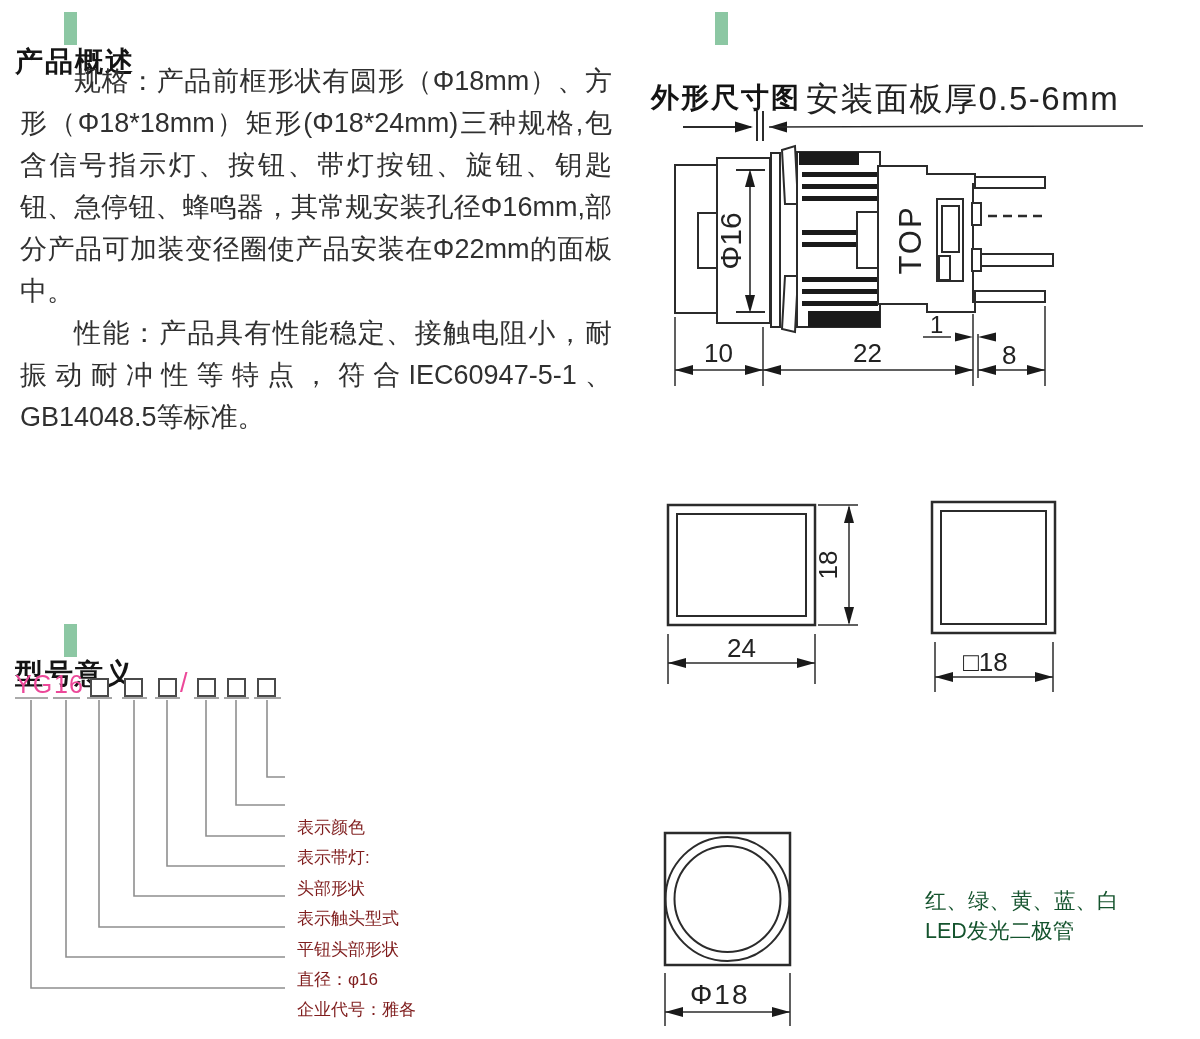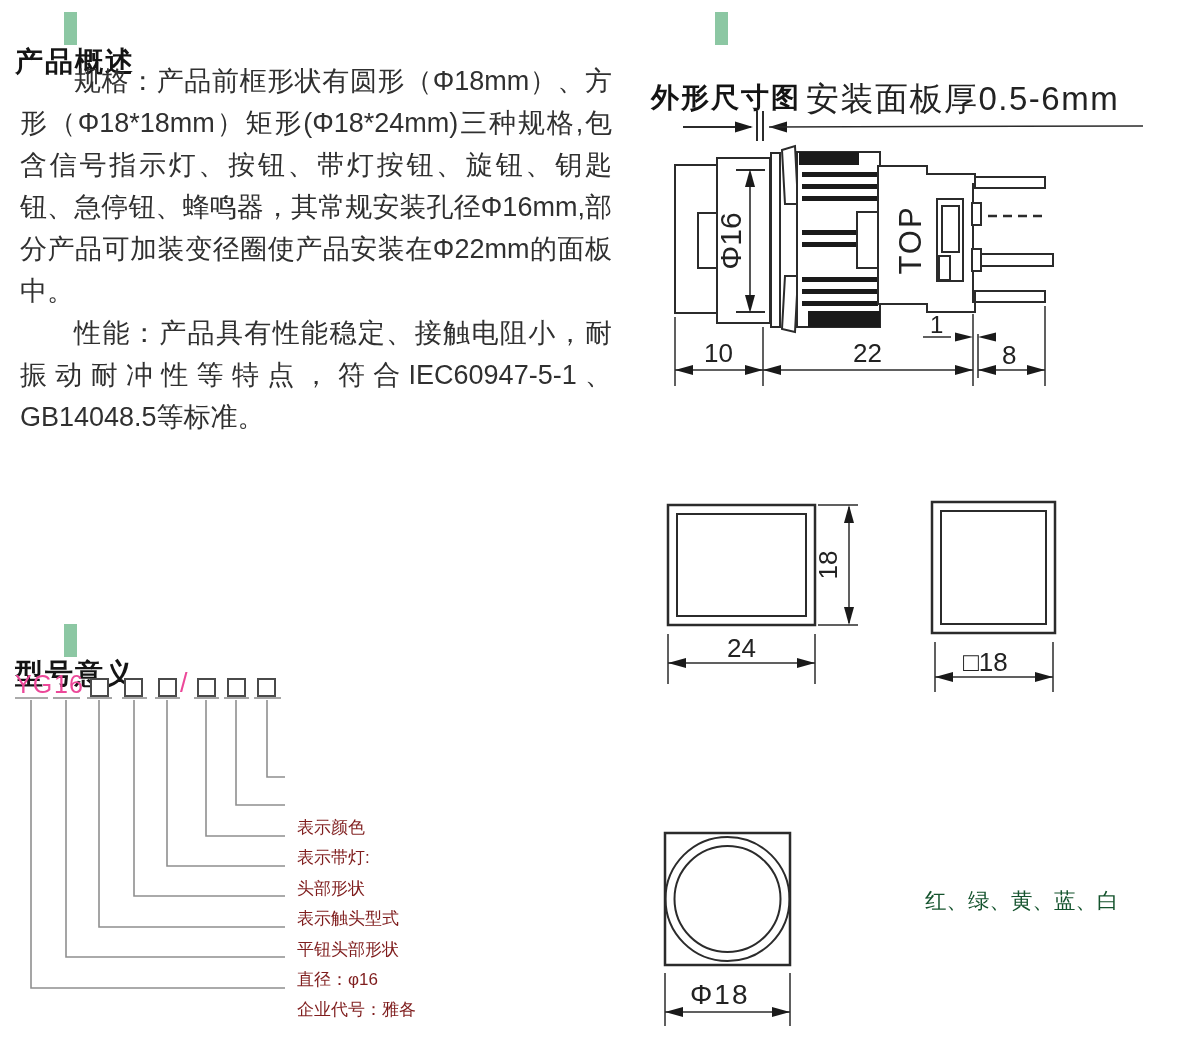--- a/index.html
+++ b/index.html
@@ -73,20 +73,21 @@
   <div>表示带灯:</div>
   <div>头部形状</div>
   <div>表示触头型式</div>
   <div>平钮头部形状</div>
   <div>直径：φ16</div>
   <div>企业代号：雅各</div>
 </div>
 
 <div class="color-note">
   <div>红、绿、黄、蓝、白</div>
+  <div>LED发光二极管</div>
 </div>
 
 <svg width="1200" height="1039" viewBox="0 0 1200 1039">
 
   <g stroke="#2b2b2b" fill="none">
     <line x1="683" y1="127" x2="751" y2="127" stroke-width="2"></line>
     <polygon points="753,127 735,121.5 735,132.5" fill="#1a1a1a" stroke="none"></polygon>
     <line x1="757" y1="111" x2="757" y2="141" stroke-width="2"></line>
     <line x1="763" y1="111" x2="763" y2="141" stroke-width="2"></line>
     <polygon points="769,127 787,121.5 787,132.5" fill="#1a1a1a" stroke="none"></polygon>

